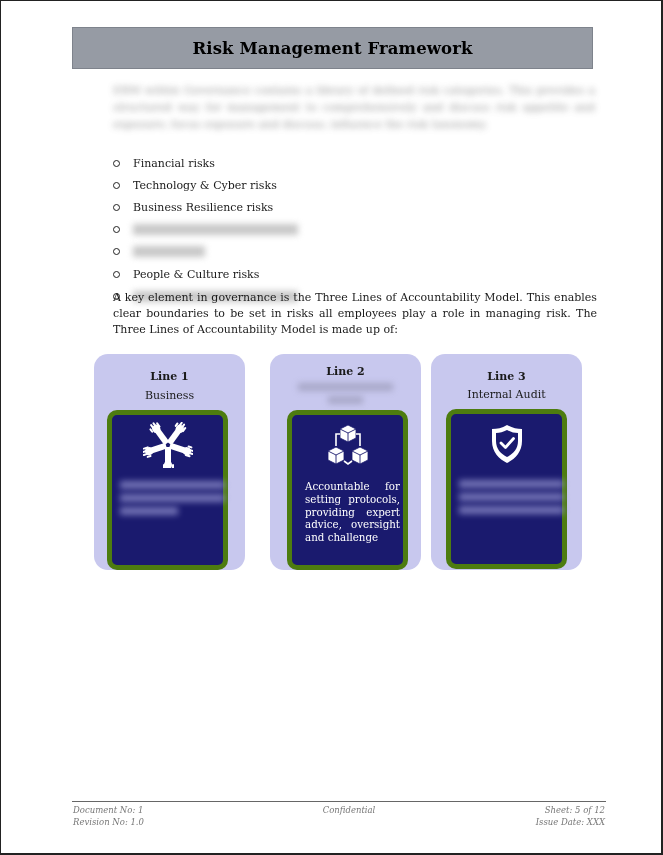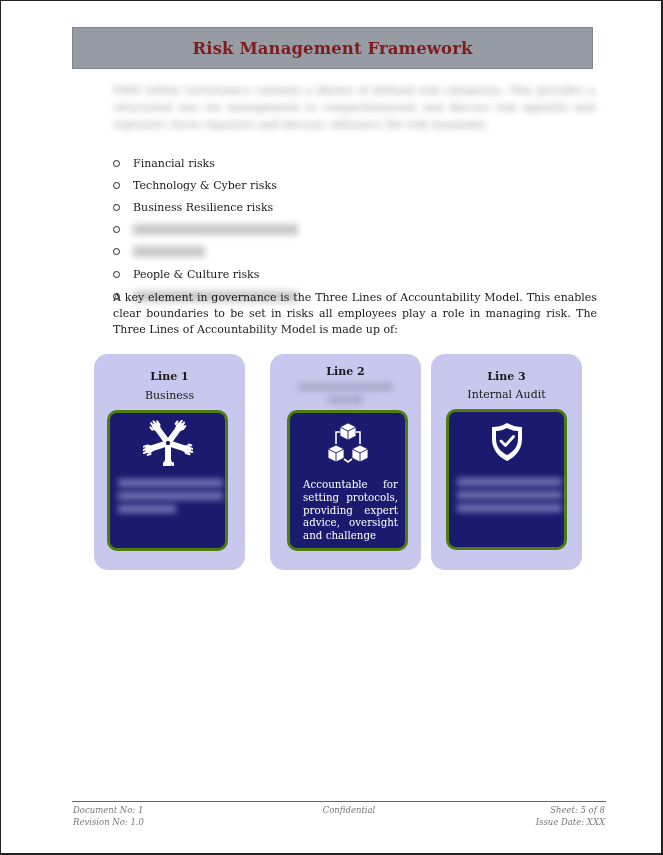--- a/index.html
+++ b/index.html
@@ -12,21 +12,21 @@
     .page-border {
       position: absolute; left: 0; top: 0; width: 663px; height: 855px;
       border: 1px solid #222; border-right-width: 2px; border-bottom-width: 2px;
     }
     .title-bar {
       position: absolute; left: 72px; top: 27px; width: 521px; height: 42px;
       background: #969ba4; border: 1px solid #7e838c;
       display: flex; align-items: center; justify-content: center;
     }
     .title-bar span {
-      color: #7f1d1d; font-weight: bold; font-size: 16.5px; letter-spacing: 0.1px;
+      color: #000000; font-weight: bold; font-size: 16.5px; letter-spacing: 0.1px;
     }
     .blurred {
       filter: blur(3px); color: #777; opacity: 0.75;
     }
     .intro {
       position: absolute; left: 113px; top: 82px; width: 482px;
       font-size: 11px; line-height: 17px; text-align: justify;
     }
     .risk-list {
       position: absolute; left: 113px; top: 136px; width: 400px; list-style: none; margin-top: 16px;
@@ -50,23 +50,23 @@
       background: #c8c8ee; border-radius: 14px;
     }
     .card-title {
       position: absolute; left: 0; width: 100%; text-align: center;
       font-weight: bold; font-size: 11px;
     }
     .card-sub {
       position: absolute; left: 0; width: 100%; text-align: center; font-size: 11px;
     }
     .inner {
-      position: absolute; left: 13px; top: 56px; width: 121px; height: 141px;
+      position: absolute; left: 13px; top: 56px; width: 121px; height: 160px;
       background: #1a1a6e; border-radius: 10px;
-      border: 3px solid #4d7c0f;
+      border: 5px solid #4d7c0f;
     }
     .icon-wrap {
       position: absolute; left: 0; top: 6px; width: 100%; height: 48px;
       display: flex; align-items: center; justify-content: center;
     }
     .inner-text {
       position: absolute; left: 13px; top: 65px; width: 95px;
       color: #ffffff; font-size: 10.3px; line-height: 12.8px; text-align: justify;
     }
     .inner-blur {
@@ -237,15 +237,15 @@
 
 <div class="footer-line"></div>
 <div class="footer" style="left:73px;">
   <div>Document No: 1</div>
   <div>Revision No: 1.0</div>
 </div>
 <div class="footer" style="left:0; width:663px; text-align:center; padding-left:35px;">
   <div>Confidential</div>
 </div>
 <div class="footer" style="right:58px; text-align:right;">
-  <div>Sheet: 5 of 8</div>
+  <div>Sheet: 5 of 12</div>
   <div>Issue Date: XXX</div>
 </div>
 
 </body></html>

